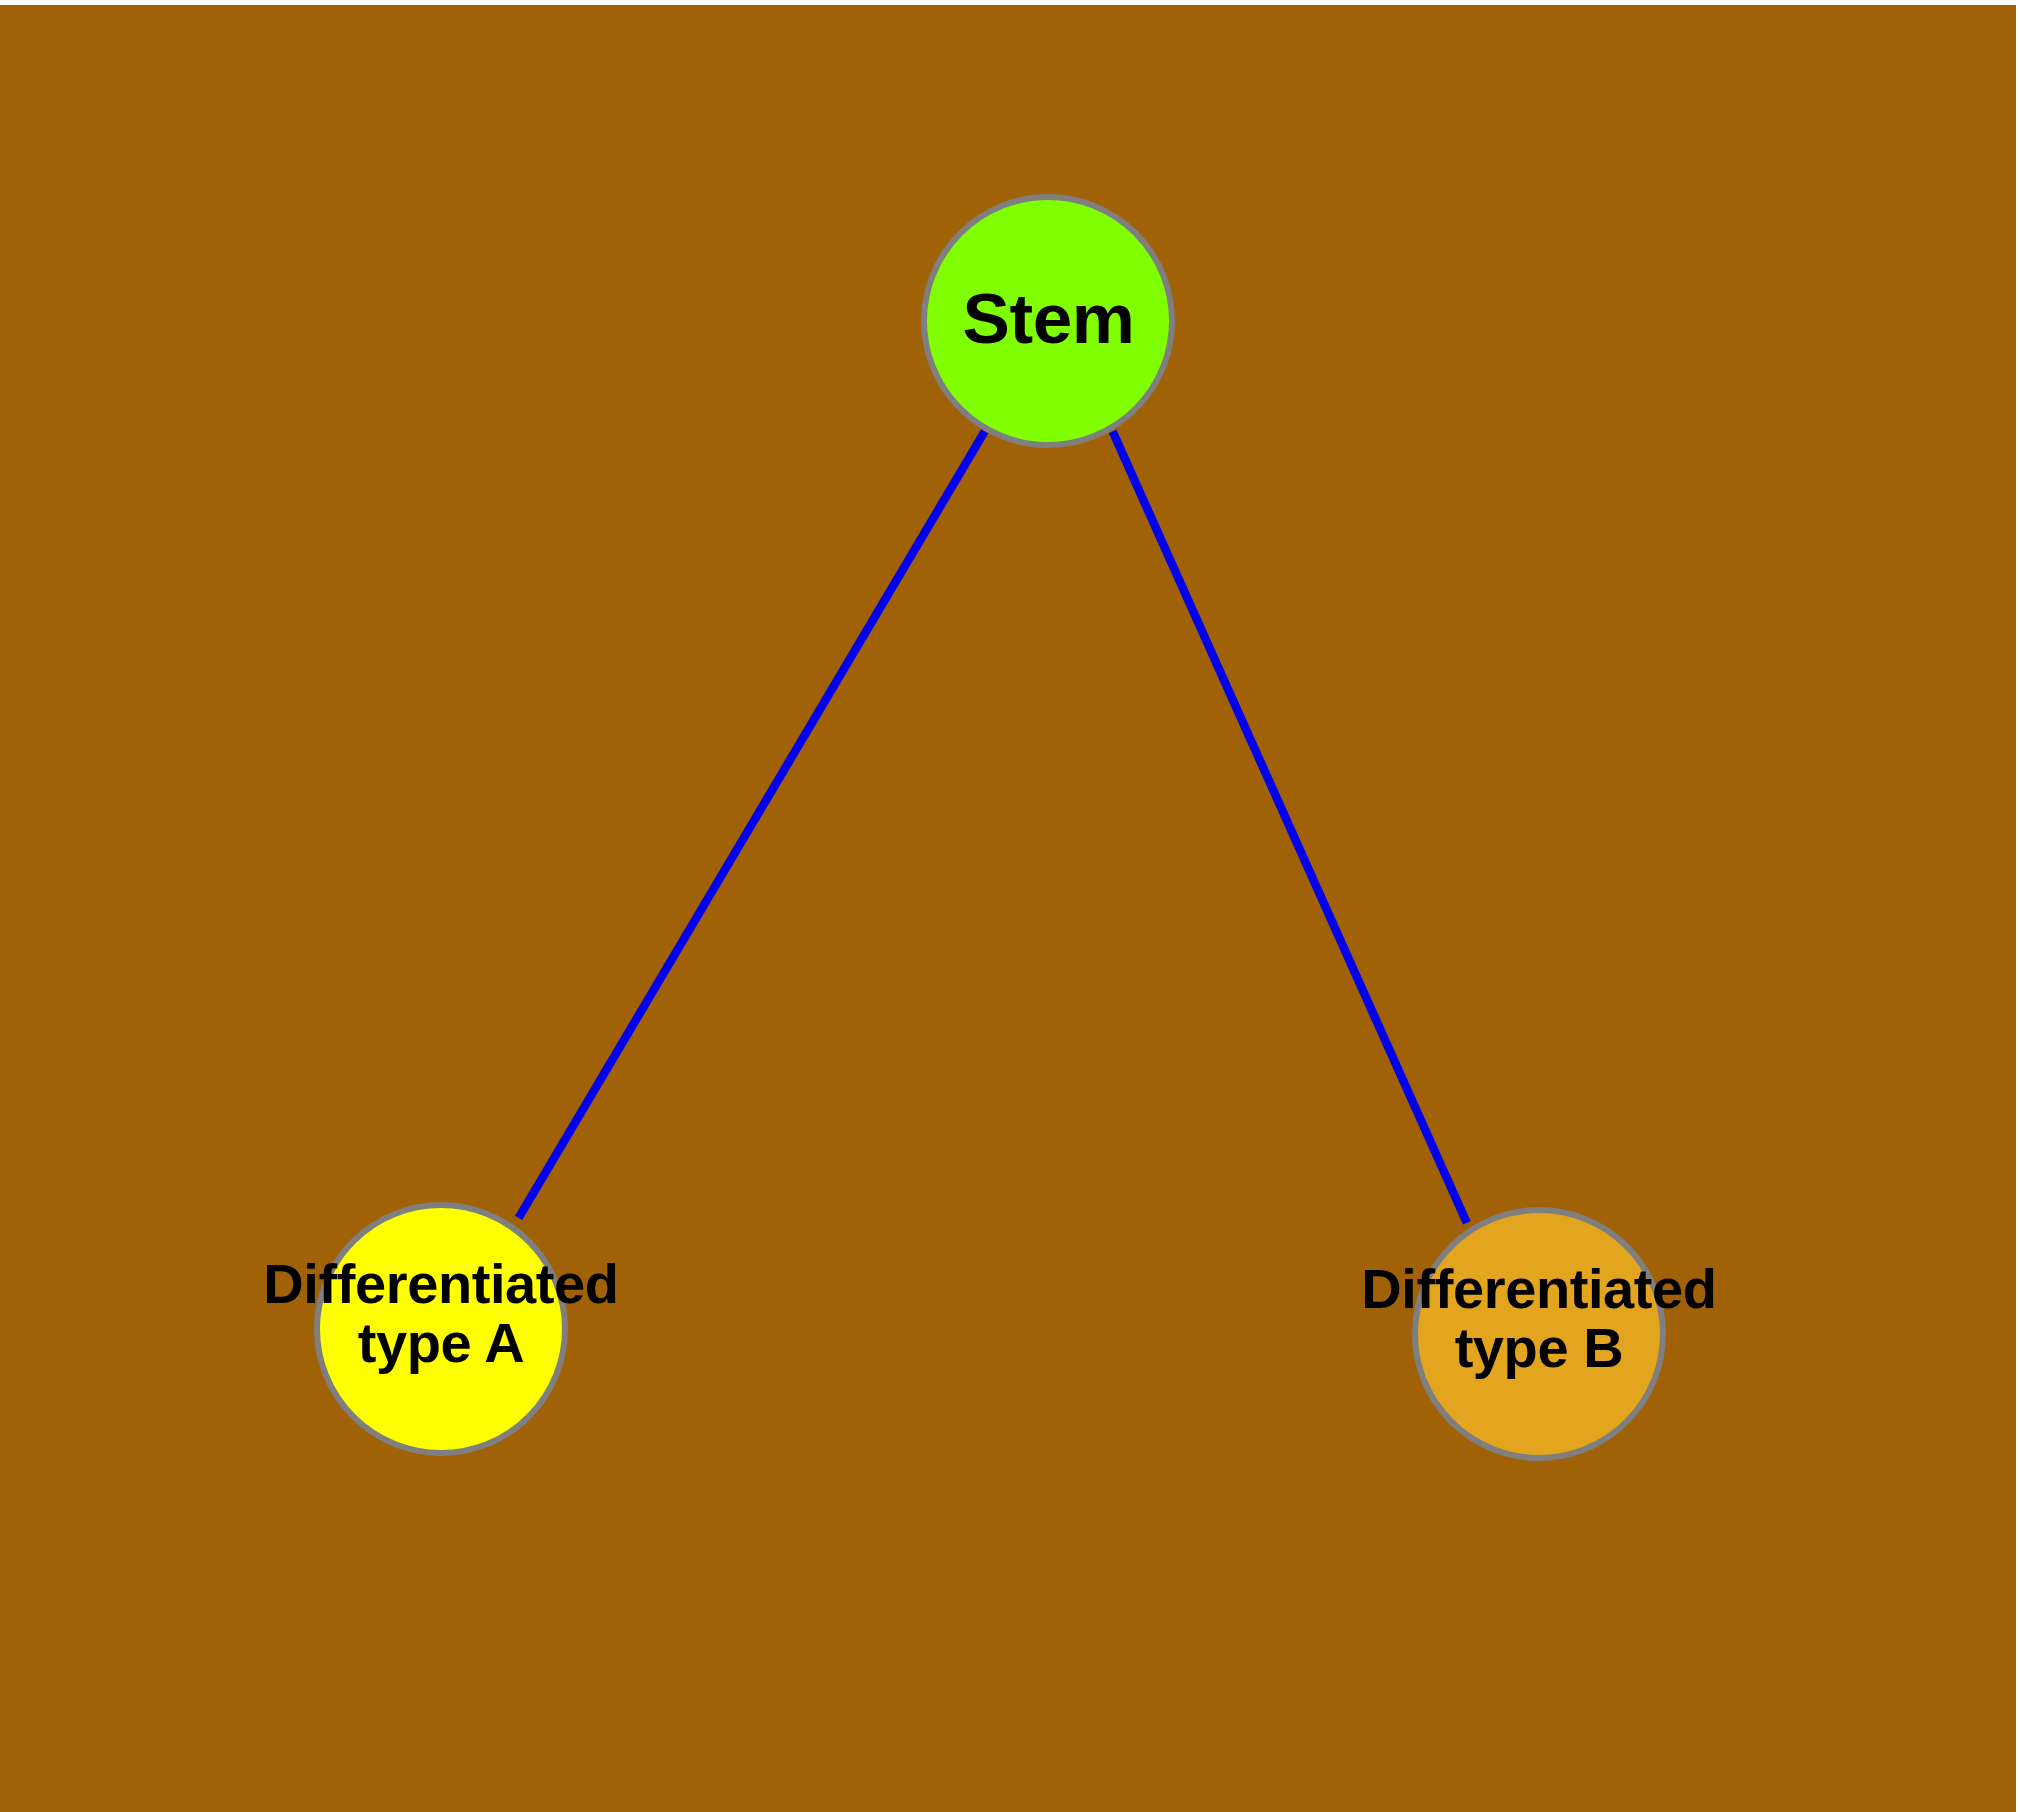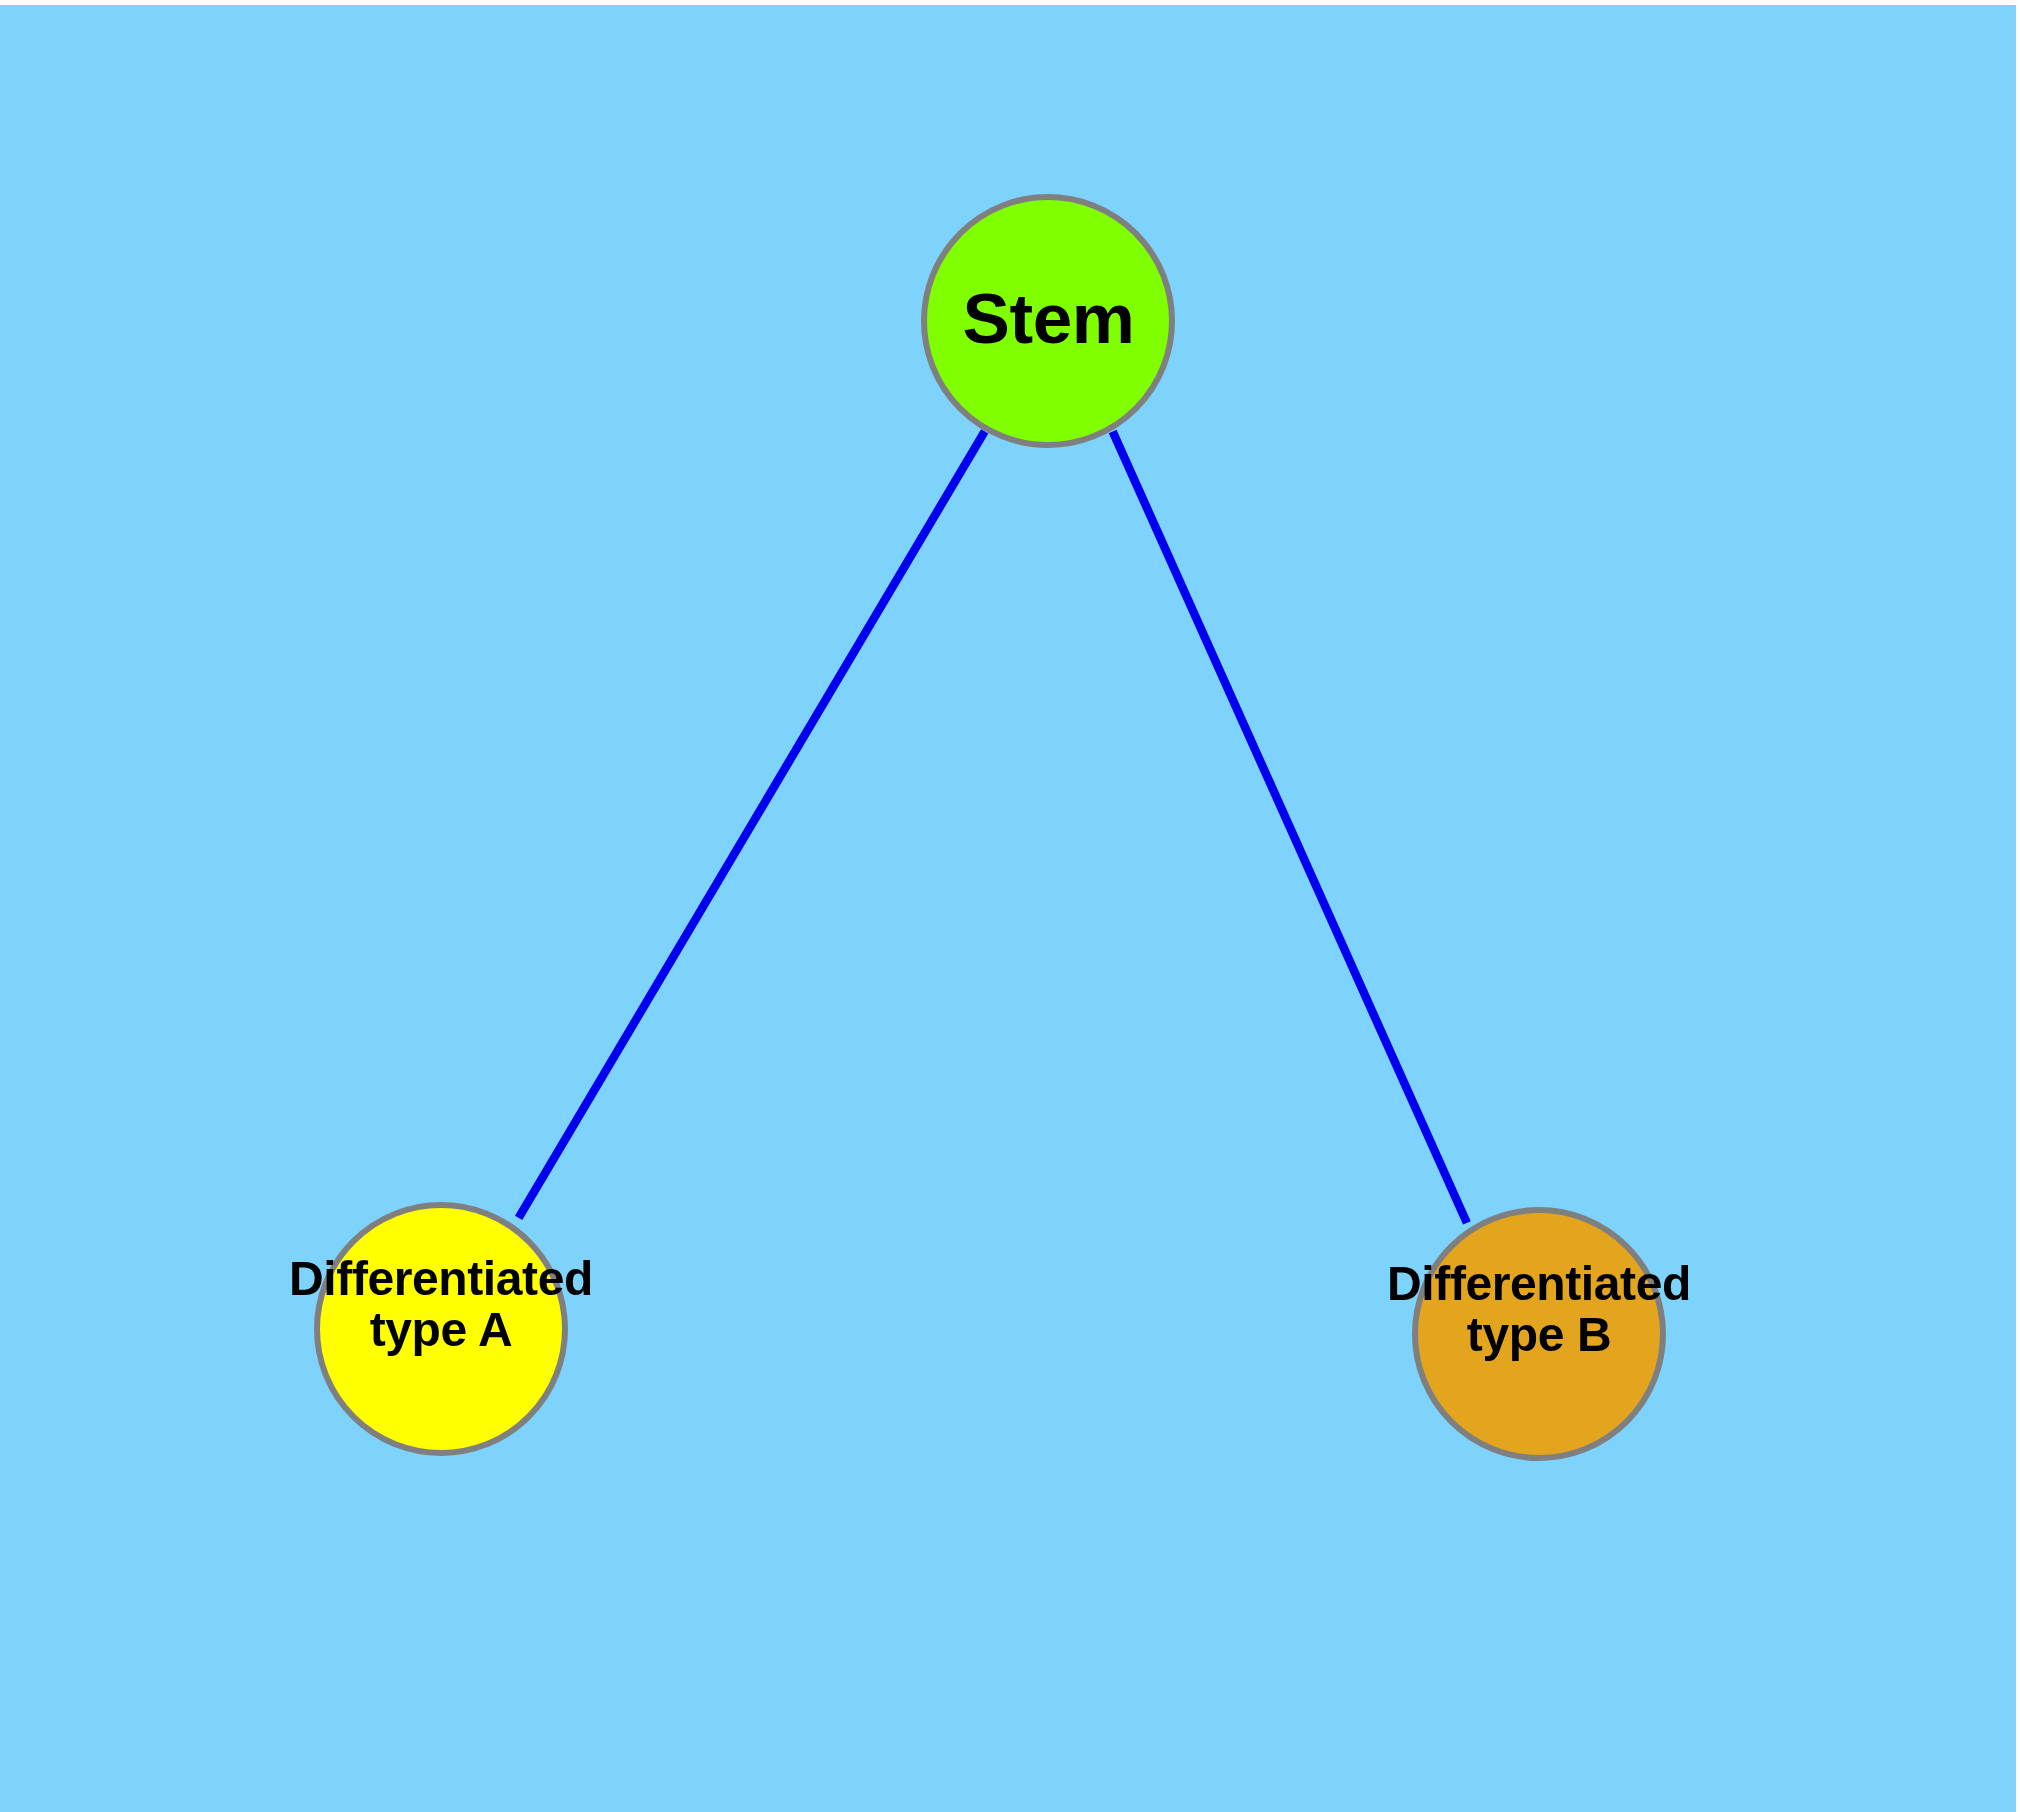--- a/index.html
+++ b/index.html
@@ -51,28 +51,28 @@
     white-space: pre;
     line-height: 1.06;
     letter-spacing: -0.4px;
     pointer-events: none;
     -webkit-font-smoothing: antialiased;
   }
   .label-stem {
     font-size: 71px;
   }
   .label-wide {
-    font-size: 48px;
+    font-size: 56px;
   }
 </style>
 </head>
 <body>
 
 <div id="graph-canvas">
-  <div id="graph-plot" style="background: #7dd3fc;">
+  <div id="graph-plot" style="background: #a16207;">
 
     <svg id="edge-layer" viewBox="0 0 2379 2132">
       <line id="edge-0" stroke="#0000ee" stroke-width="10" stroke-linecap="butt" x1="1162" y1="503" x2="612" y2="1431"></line>
       <line id="edge-1" stroke="#0000ee" stroke-width="10" stroke-linecap="butt" x1="1313" y1="503" x2="1731" y2="1437"></line>
     </svg>
 
     <div class="node" id="node-stem" style="left: 921px; top: 189px; width: 254px; height: 254px; background: rgb(128, 255, 0); border-color: rgb(127, 127, 127);"></div>
 
     <div class="node" id="node-diff-a" style="left: 314px; top: 1197px; width: 254px; height: 254px; background: rgb(255, 255, 0); border-color: rgb(127, 127, 127);"></div>
 

